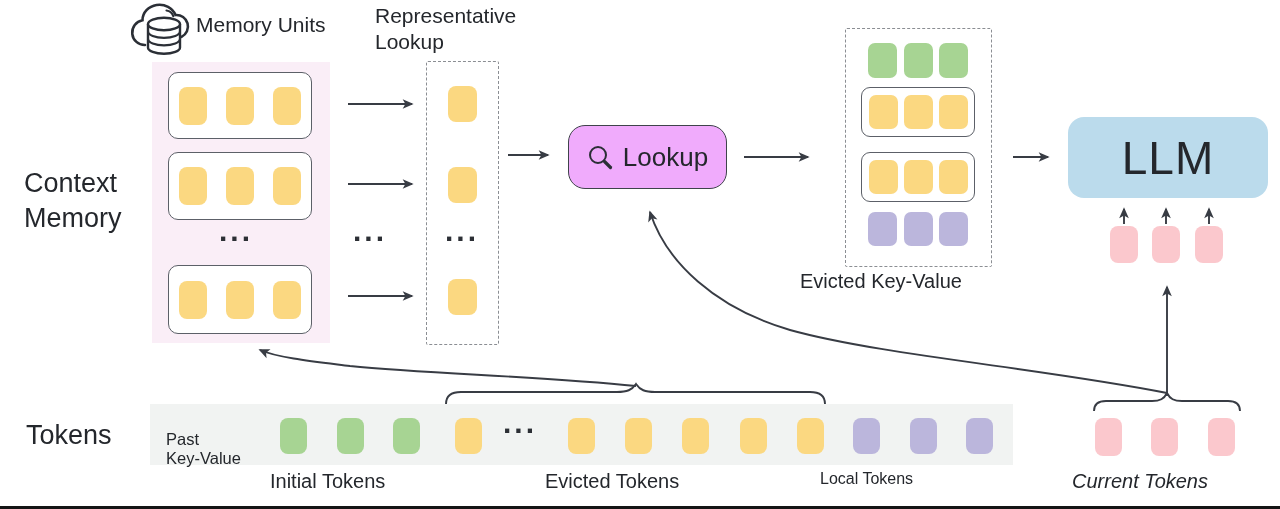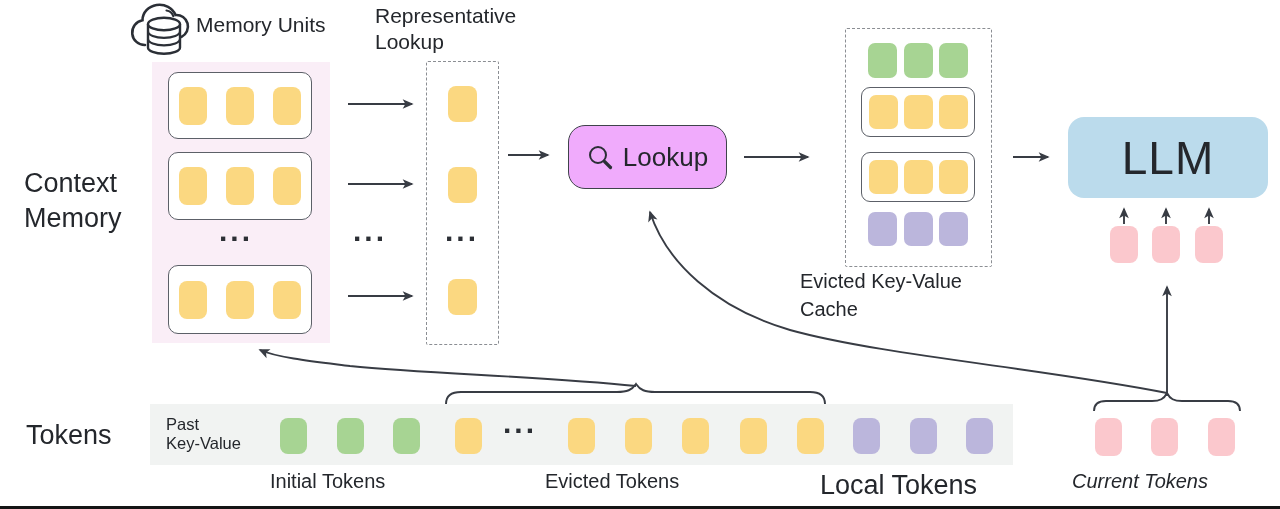--- a/index.html
+++ b/index.html
@@ -115,33 +115,32 @@
     <div class="ftoken tk-yellow"></div>
     <div class="ftoken tk-yellow"></div>
   </div>
   <div class="cache-row" style="top:212px;">
     <div class="ftoken tk-purple"></div>
     <div class="ftoken tk-purple"></div>
     <div class="ftoken tk-purple"></div>
   </div>
   <div class="label center" style="left:800px;top:267px;width:200px;font-size:20px;line-height:28px;white-space:normal;">
     <div>Evicted Key-Value</div>
-    <div>Cache</div>
   </div>
 
   <div class="llm-box">
     <span>LLM</span>
   </div>
   <div class="token tk-pink" style="left:1110px;top:226px;width:28px;height:37px;"></div>
   <div class="token tk-pink" style="left:1152px;top:226px;width:28px;height:37px;"></div>
   <div class="token tk-pink" style="left:1195px;top:226px;width:28px;height:37px;"></div>
 
   <div class="label" style="left:26px;top:420px;font-size:27px;">Tokens</div>
   <div class="strip"></div>
-  <div class="label" style="left:166px;top:415px;font-size:16.5px;line-height:19px;">
+  <div class="label" style="left:166px;top:430px;font-size:16.5px;line-height:19px;">
     <div>Past</div>
     <div>Key-Value</div>
   </div>
 
   <div class="token tk-green" style="left:280px;top:418px;width:27px;height:36px;"></div>
   <div class="token tk-green" style="left:337px;top:418px;width:27px;height:36px;"></div>
   <div class="token tk-green" style="left:393px;top:418px;width:27px;height:36px;"></div>
 
   <div class="token tk-yellow" style="left:455px;top:418px;width:27px;height:36px;"></div>
   <div class="ellipsis" style="left:492px;top:408px;width:56px;">...</div>
@@ -154,21 +153,21 @@
   <div class="token tk-purple" style="left:853px;top:418px;width:27px;height:36px;"></div>
   <div class="token tk-purple" style="left:910px;top:418px;width:27px;height:36px;"></div>
   <div class="token tk-purple" style="left:966px;top:418px;width:27px;height:36px;"></div>
 
   <div class="token tk-pink" style="left:1095px;top:418px;width:27px;height:38px;"></div>
   <div class="token tk-pink" style="left:1151px;top:418px;width:27px;height:38px;"></div>
   <div class="token tk-pink" style="left:1208px;top:418px;width:27px;height:38px;"></div>
 
   <div class="label center" style="left:545px;top:470px;width:185px;font-size:20px;">Evicted Tokens</div>
   <div class="label center" style="left:270px;top:470px;width:170px;font-size:20px;">Initial Tokens</div>
-  <div class="label center" style="left:820px;top:470px;width:175px;font-size:27px;">Local Tokens</div>
+  <div class="label center" style="left:820px;top:470px;width:175px;font-size:16px;">Local Tokens</div>
   <div class="label center" style="left:1072px;top:470px;width:185px;font-size:20px;font-style:italic;">Current Tokens</div>
 
   <svg class="svg-overlay" width="1280" height="509" viewBox="0 0 1280 509">
     <defs>
       <marker id="arw" viewBox="0 0 10 10" refX="8.5" refY="5" markerWidth="13" markerHeight="11" orient="auto" markerUnits="userSpaceOnUse">
         <path d="M0,0.6 L10,5 L0,9.4 L2.5,5 z" class="arrowhead"></path>
       </marker>
     </defs>
 
     <path class="ln" d="M348,104 H412" marker-end="url(#arw)"></path>

